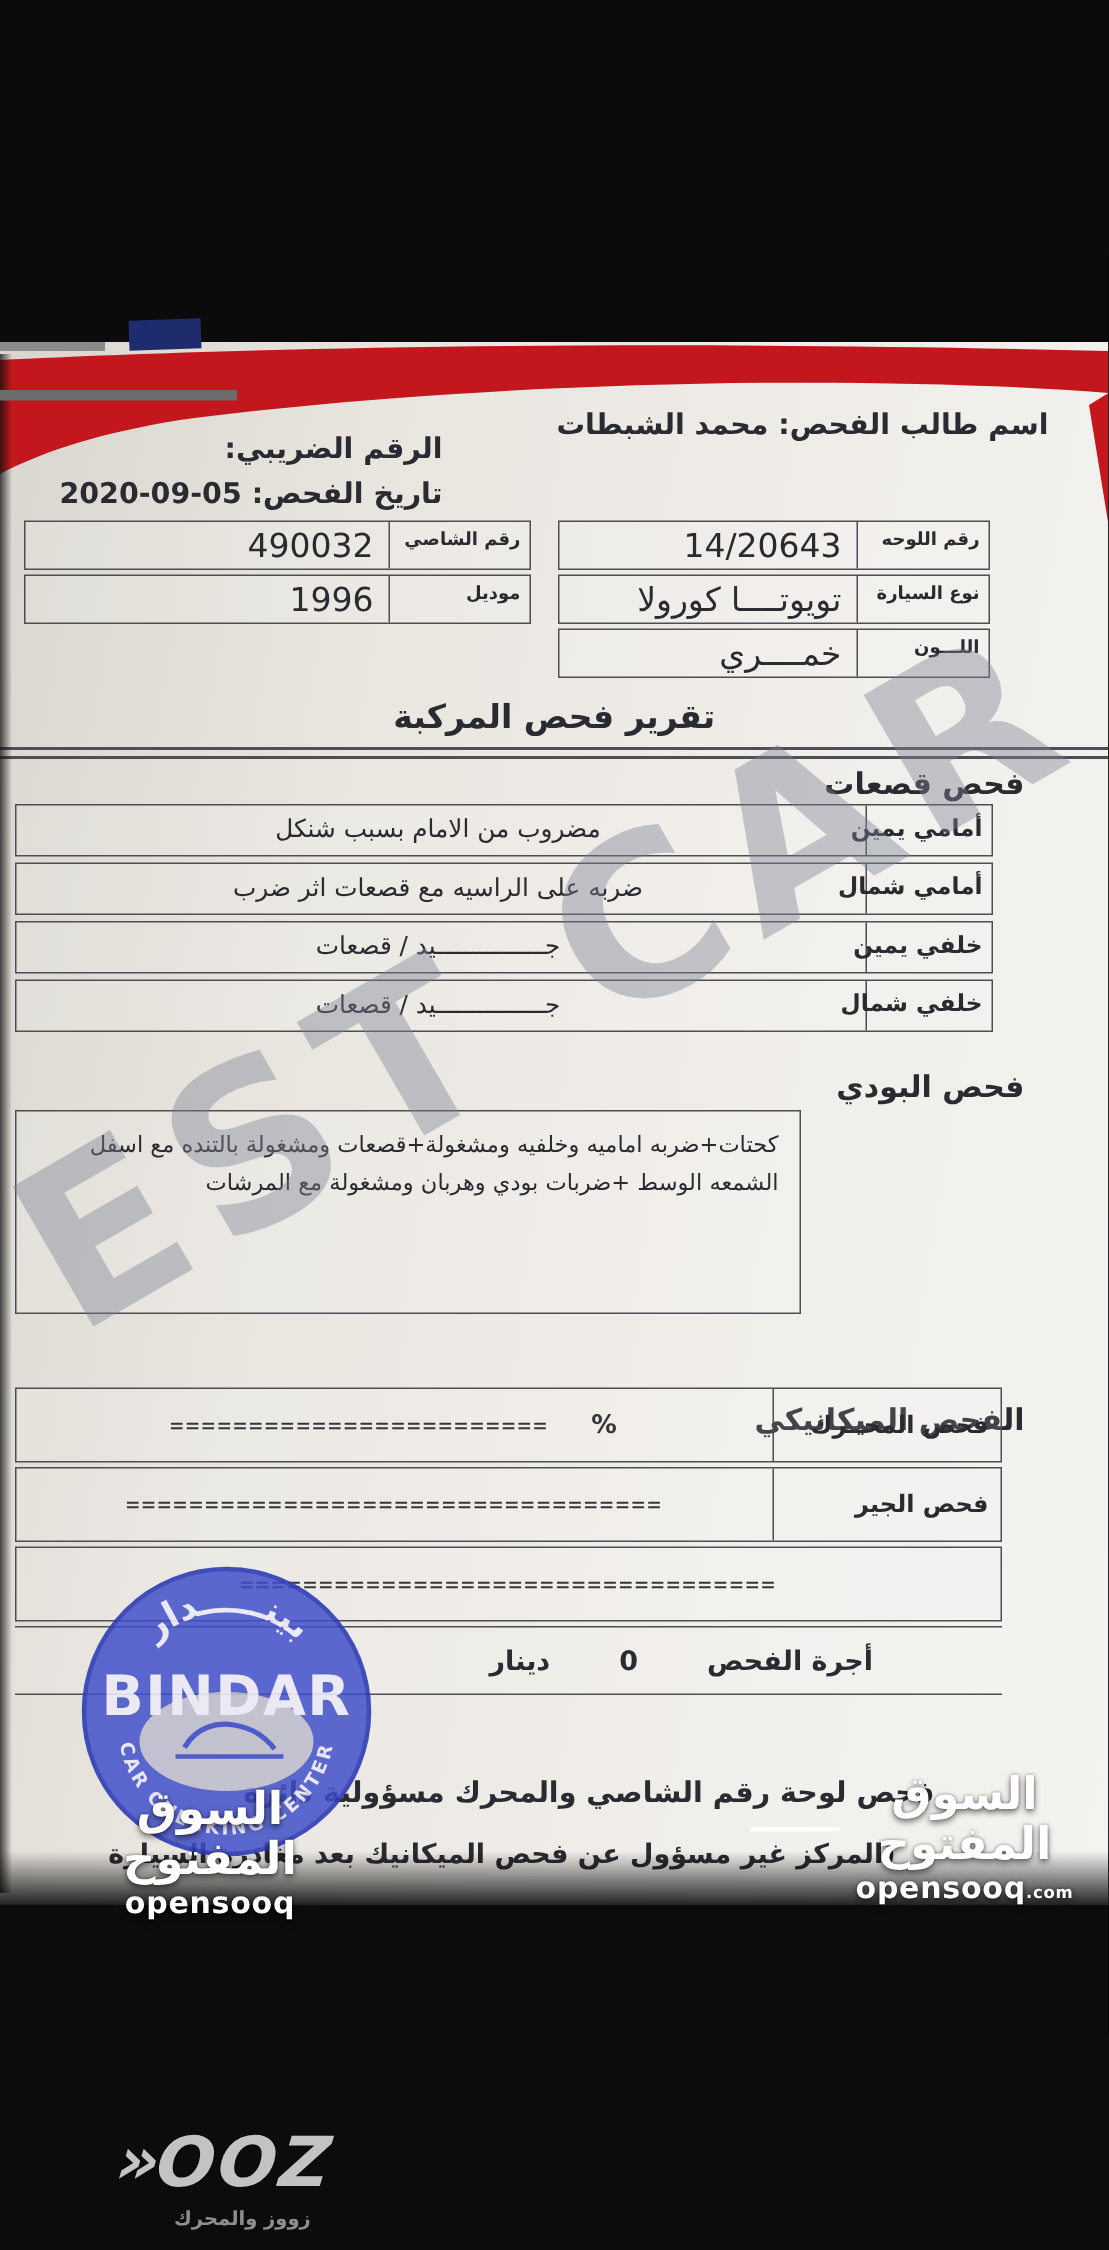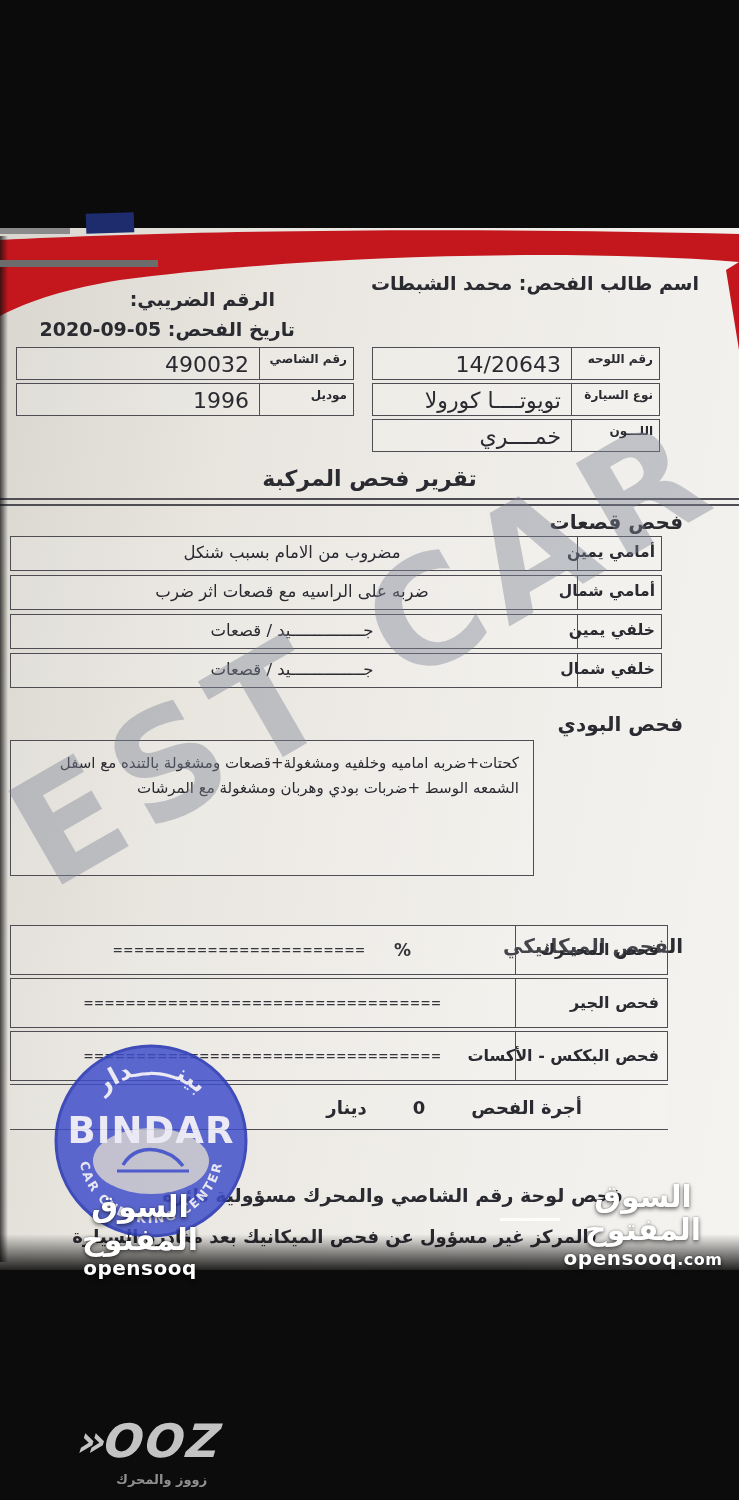--- a/index.html
+++ b/index.html
@@ -50,21 +50,21 @@
   .footer1{font-size:19px;font-weight:800;white-space:nowrap;}
   .footer2{font-size:18px;font-weight:800;white-space:nowrap;}
   
   .estcar{position:absolute;left:25px;top:545px;z-index:4;direction:ltr;
           font-size:148px;font-weight:800;line-height:1;letter-spacing:12px;white-space:nowrap;
           color:rgba(125,130,148,.42);transform:rotate(-30deg);transform-origin:0 50%;}
   .wm{position:absolute;z-index:8;direction:rtl;text-align:center;color:#fff;
       text-shadow:0 2px 4px rgba(0,0,0,.55),0 0 2px rgba(0,0,0,.4);}
   .wm .ar{font-size:30px;font-weight:800;line-height:1.1;}
   .wm .dom{font-size:20px;font-weight:800;letter-spacing:.5px;direction:ltr;}
-  .wm .dom small{font-size:16px;}
+  .wm .dom small{font-size:11px;}
   .wm-rule{position:absolute;z-index:8;height:3px;background:rgba(255,255,255,.85);}
   .stamp{position:absolute;z-index:5;opacity:.9;}
   
   .zooz{position:absolute;top:148px;left:78px;direction:ltr;display:flex;align-items:center;
         font-family:"DejaVu Sans",sans-serif;font-weight:800;font-style:italic;
         font-size:46px;color:#c3c3c3;letter-spacing:2px;transform:skewX(-6deg);line-height:1;
         text-shadow:0 0 1px #000;}
   .zooz .chev{font-size:44px;letter-spacing:-6px;margin-right:4px;}
   .zooz-tag{position:absolute;top:202px;left:116px;direction:rtl;font-size:13px;font-weight:bold;color:#8f8f8f;}
 </style>
@@ -84,21 +84,21 @@
       <path d="M0,12 C160,4 420,-2 739,6 L739,34 C560,20 300,28 120,52 C70,60 30,72 0,88 Z" fill="#c4161d"></path>
       <path d="M739,34 L739,122 L726,42 Z" fill="#c4161d"></path>
     </svg>
 
     <div class="left-edge"></div>
 
     <div class="abs hdr-line" style="top:44px;right:40px;">
       <span>اسم طالب الفحص:</span>
       <span>محمد الشبطات</span>
     </div>
-    <div class="abs hdr-line" style="top:60px;right:464px;">الرقم الضريبي:</div>
+    <div class="abs hdr-line" style="top:60px;right:444px;">الرقم الضريبي:</div>
     <div class="abs hdr-line" style="top:90px;right:444px;">
       <span>تاريخ الفحص:</span>
       <span>05-09-2020</span>
     </div>
 
     <div class="vtable" style="top:116px;left:372px;width:288px;">
       <div class="vrow">
         <div class="lbl">رقم اللوحه</div>
         <div class="val">14/20643</div>
       </div>
@@ -159,21 +159,20 @@
           <span class="pct">%</span>
         </div>
       </div>
       <div class="mrow">
         <div class="lbl">فحص الجير</div>
         <div class="val">
           <span>==================================</span>
         </div>
       </div>
       <div class="mrow">
-        <div class="lbl">فحص البككس - الأكسات</div>
         <div class="val">
           <span>==================================</span>
         </div>
       </div>
     </div>
 
     <div class="feerow" style="top:856px;left:10px;width:658px;height:46px;">
       <span>أجرة الفحص</span>
       <span>0</span>
       <span>دينار</span>

